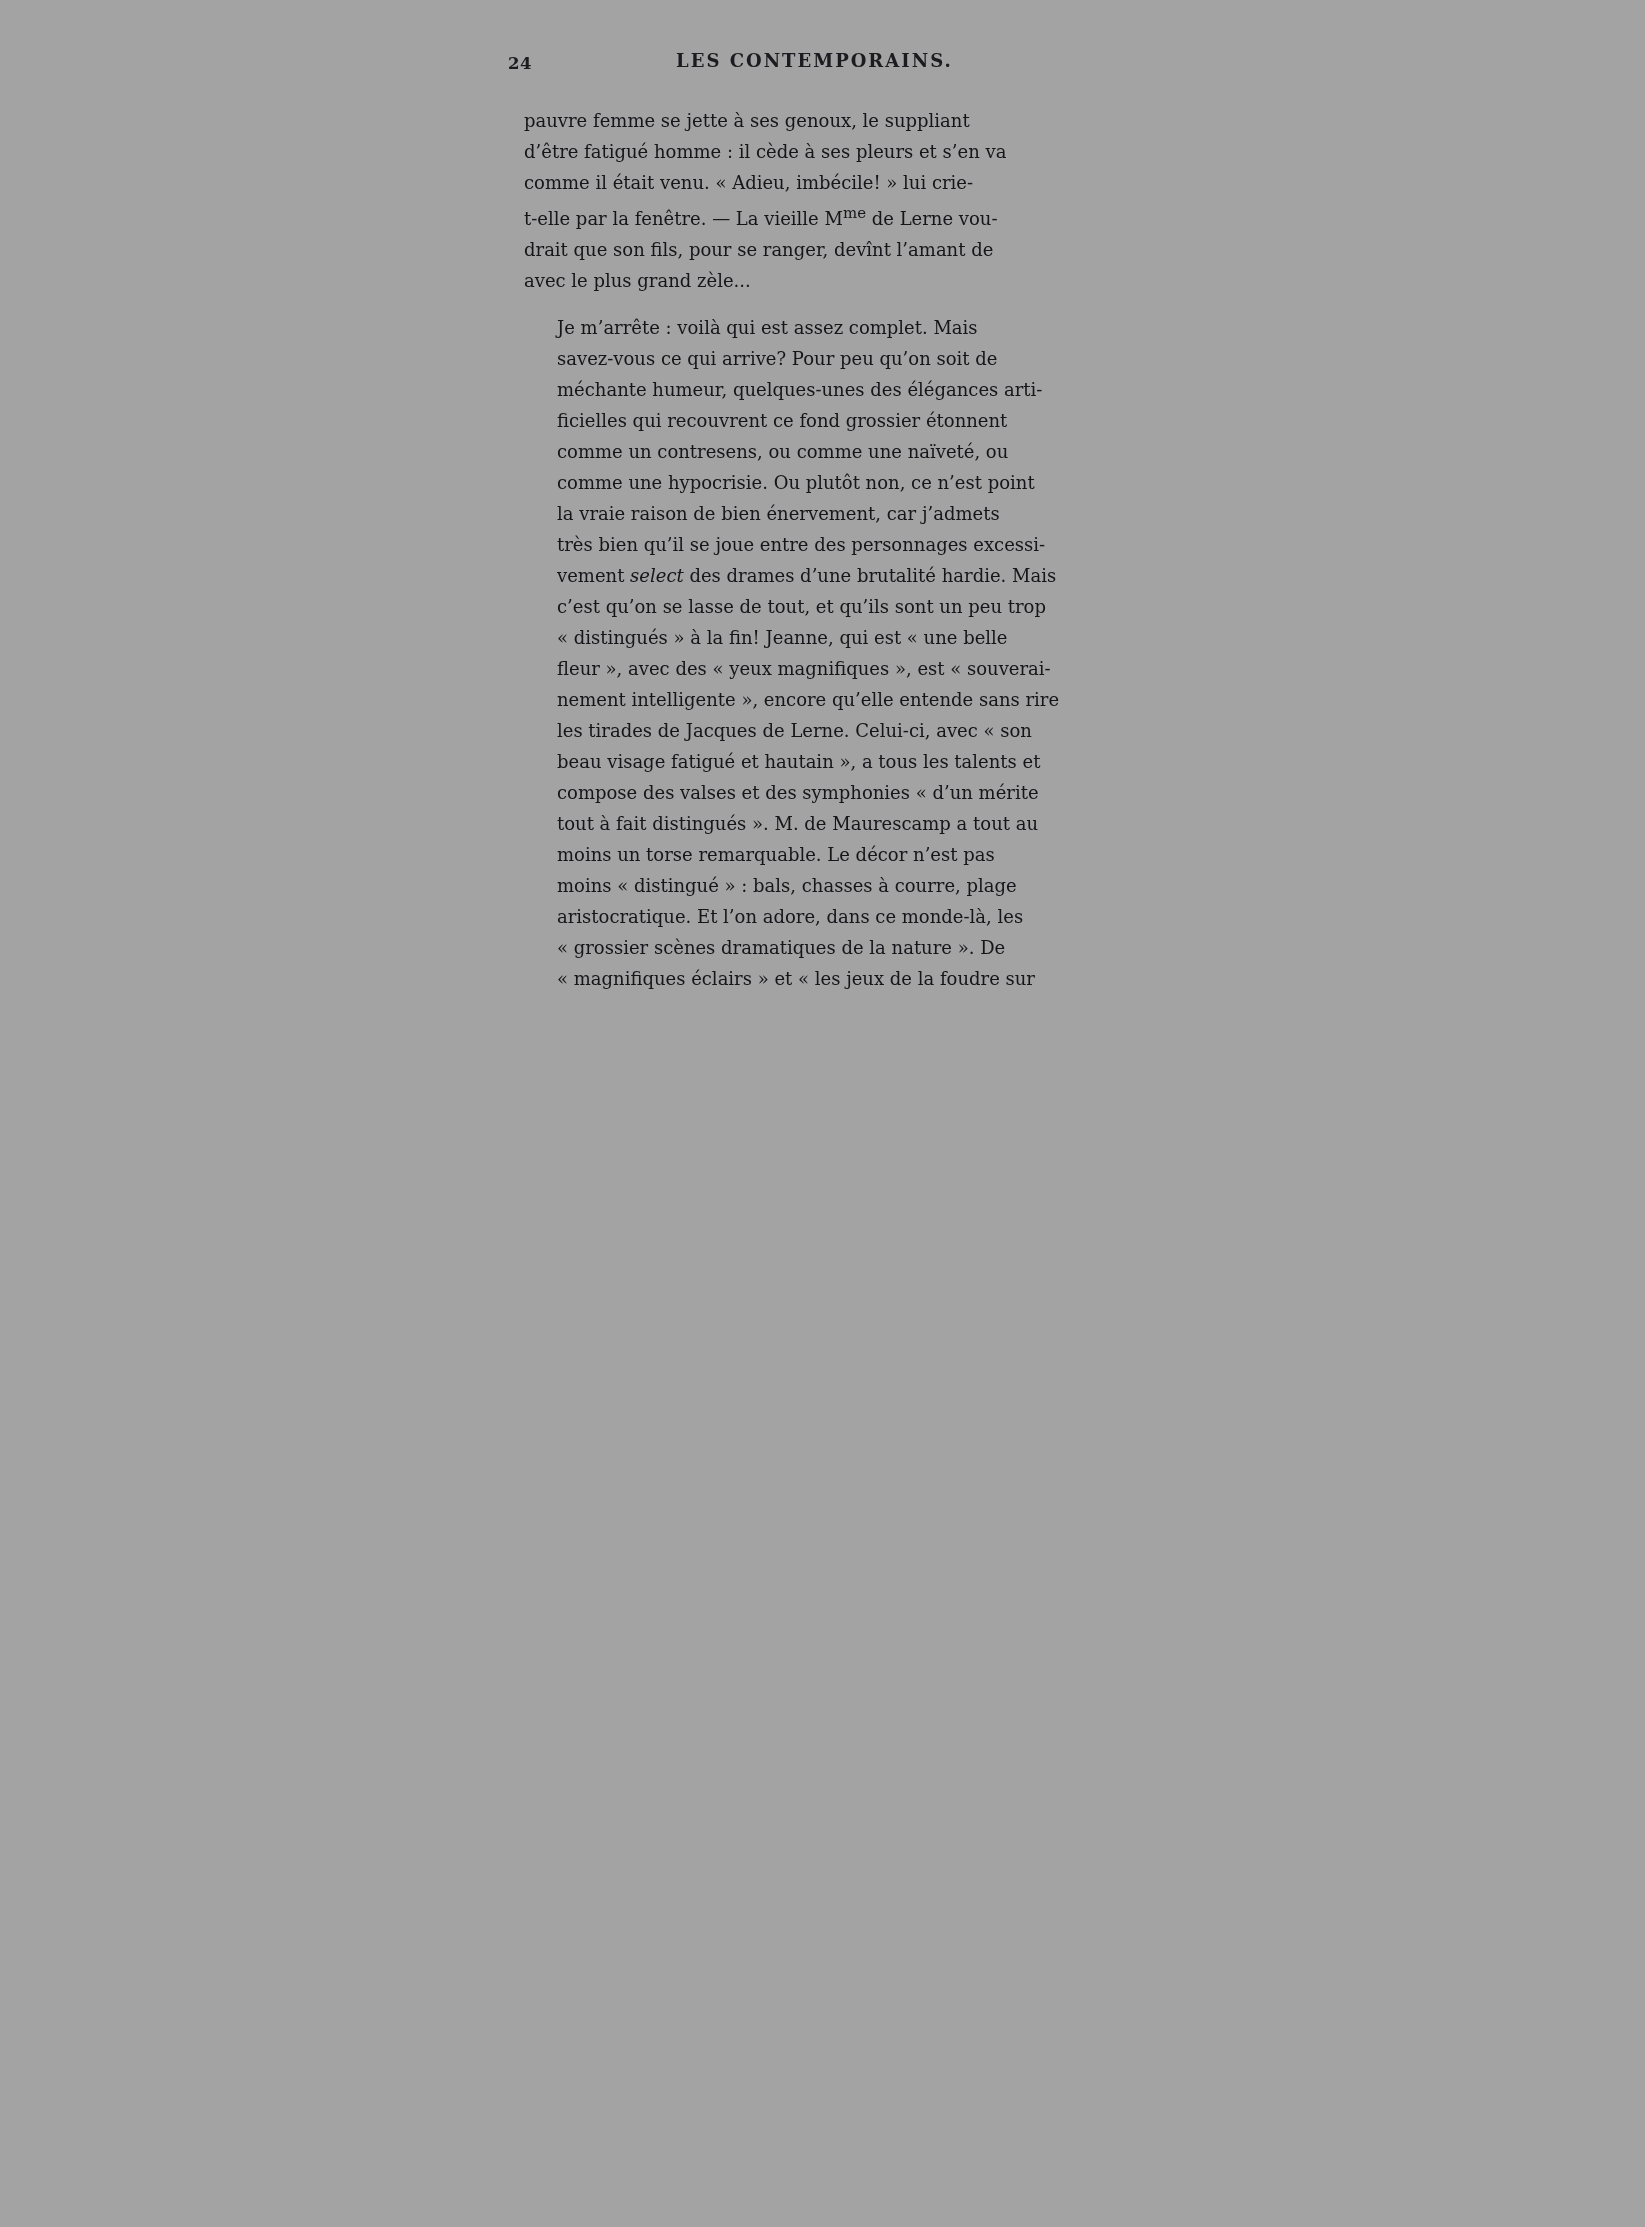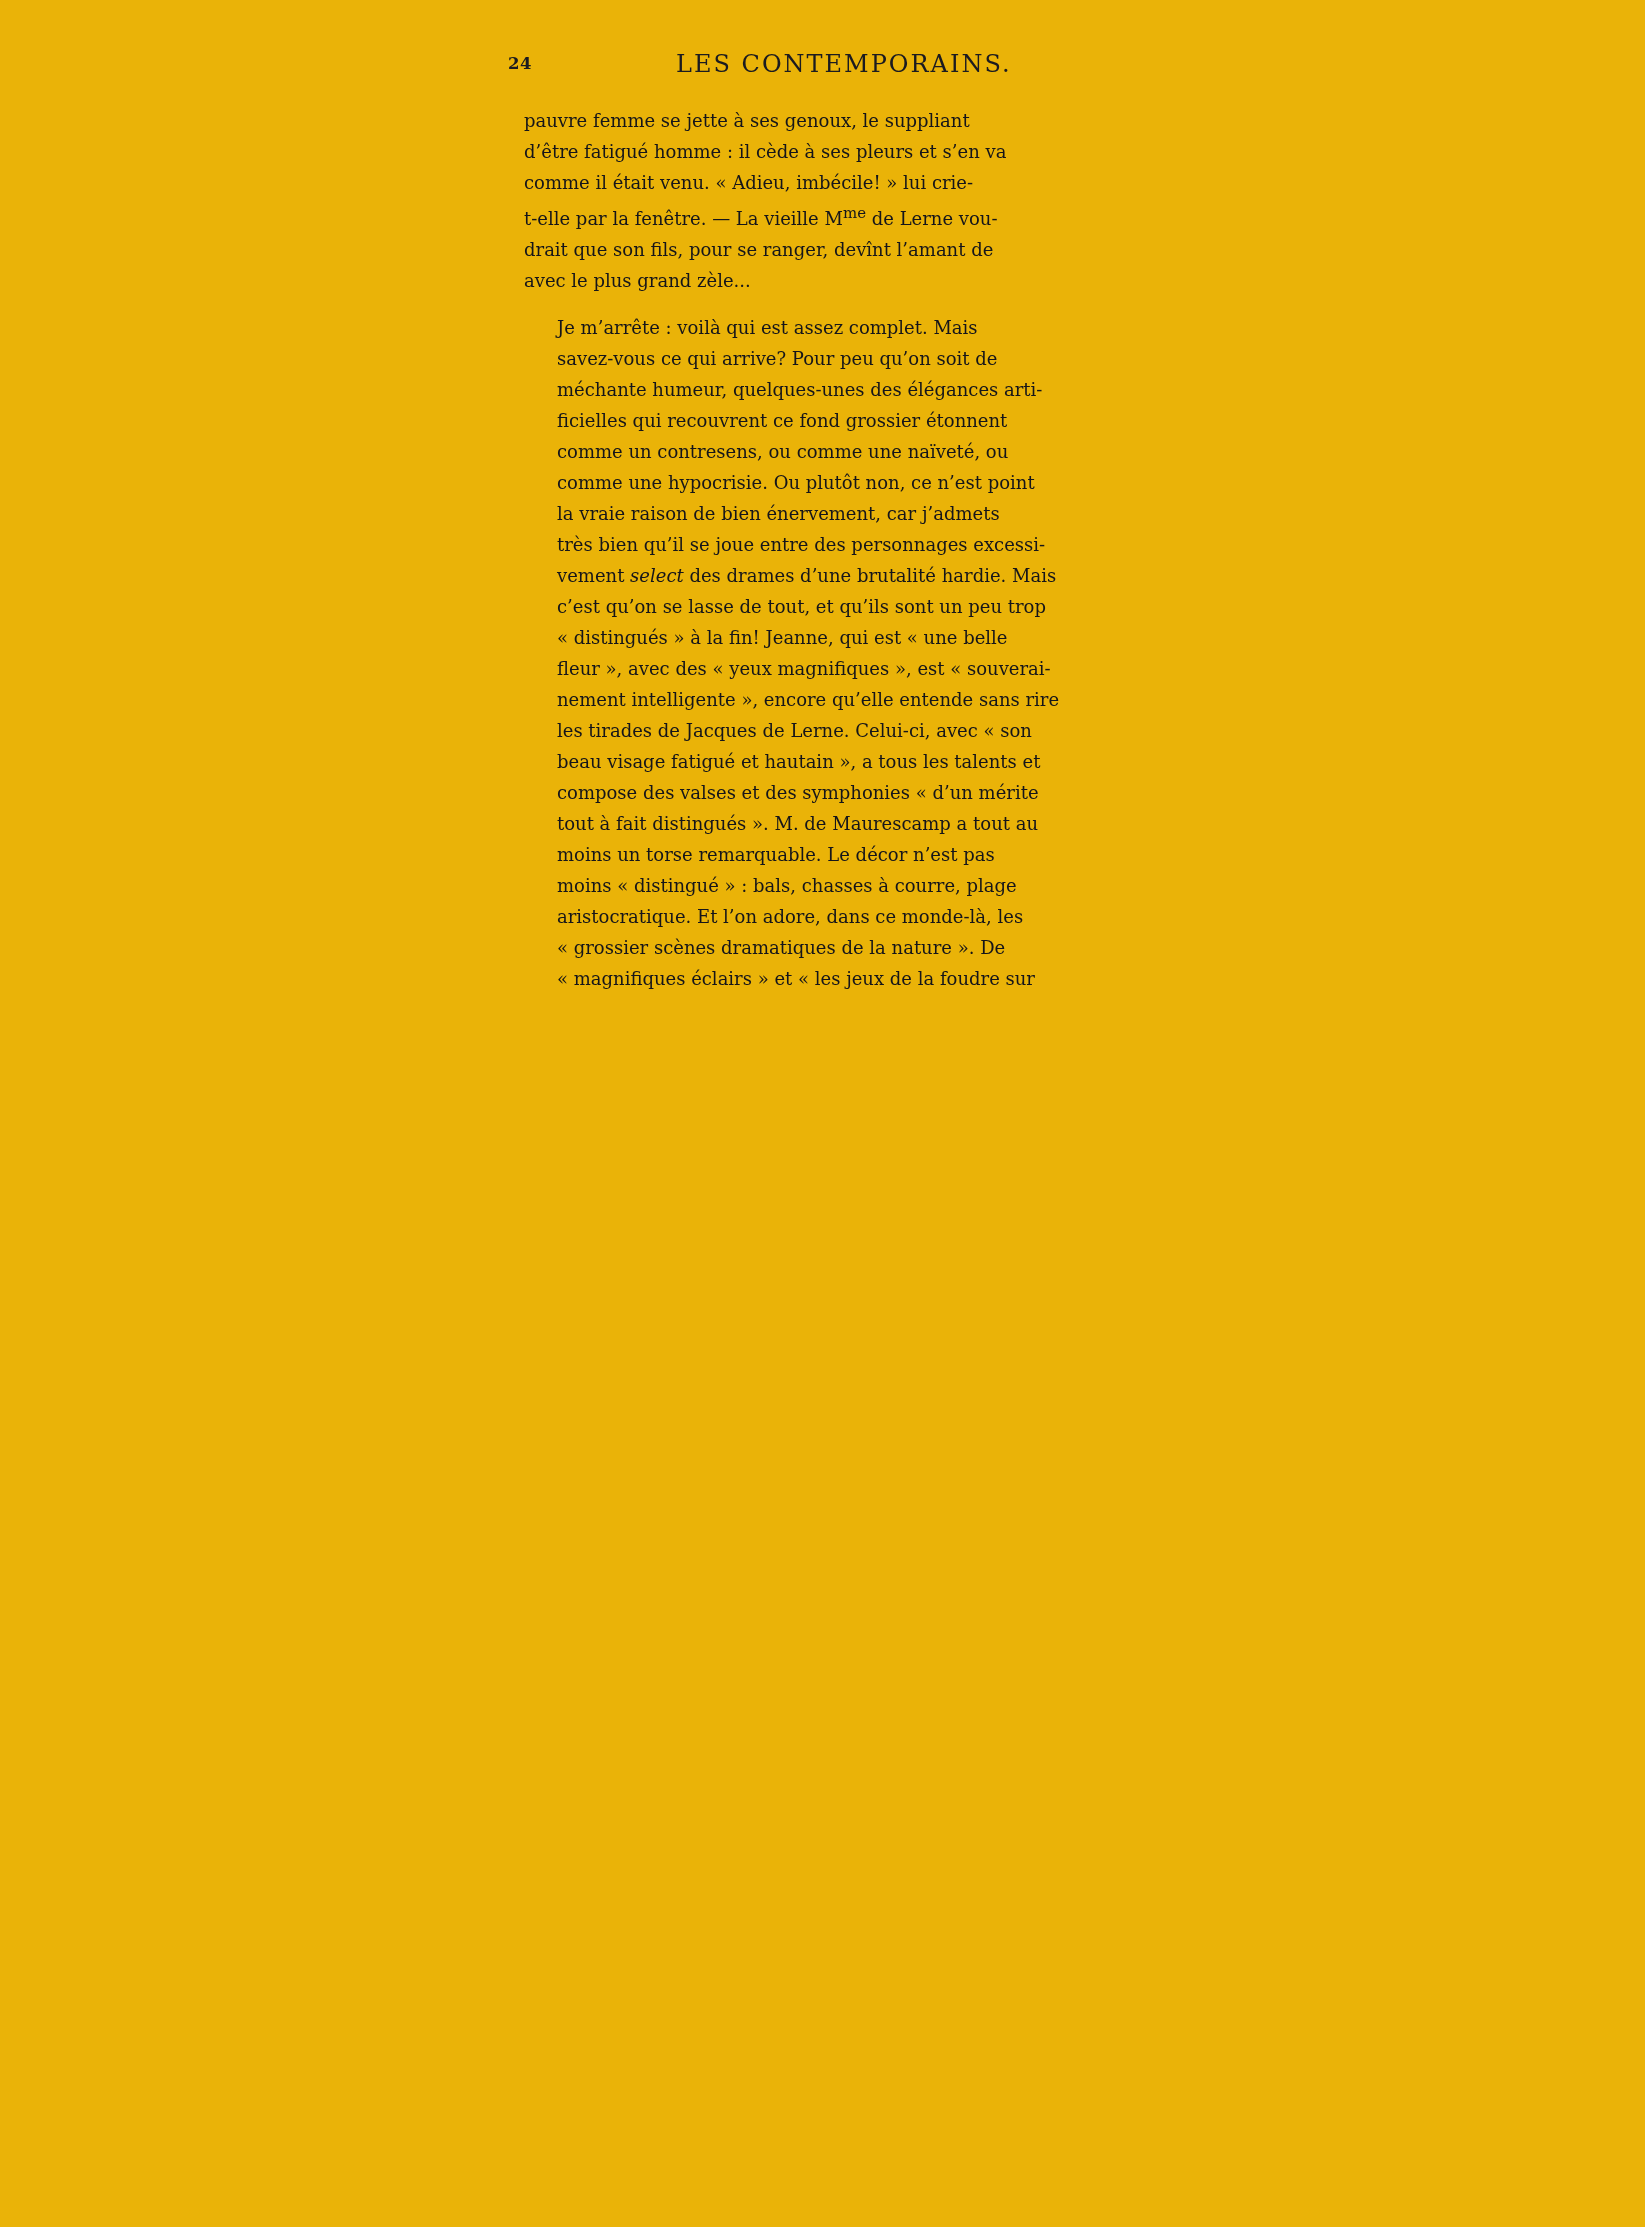--- a/index.html
+++ b/index.html
@@ -14,21 +14,21 @@
     color: #1b1b20;
     position: relative;
     overflow: hidden;
   }
   .page {
     position: absolute;
     left: 0;
     top: 0;
     width: 1646px;
     height: 2227px;
-    background: #eab308;
+    background: #a3a3a3;
   }
   .header {
     position: absolute;
     left: 508px;
     top: 50px;
     width: 635px;
     height: 25.4px;
   }
   .folio {
     position: absolute;
@@ -38,22 +38,22 @@
     font-size: 16.5px;
     font-weight: bold;
     letter-spacing: 0.6px;
     color: #1b1b20;
   }
   .running-title {
     position: absolute;
     left: 168px;
     top: 0;
     font-family: "DejaVu Serif", serif;
-    font-size: 24px;
-    font-weight: normal;
+    font-size: 18px;
+    font-weight: bold;
     letter-spacing: 2px;
     color: #1b1b20;
     white-space: nowrap;
   }
   .textblock {
     position: absolute;
     left: 524px;
     top: 105px;
     width: 629px;
   }

